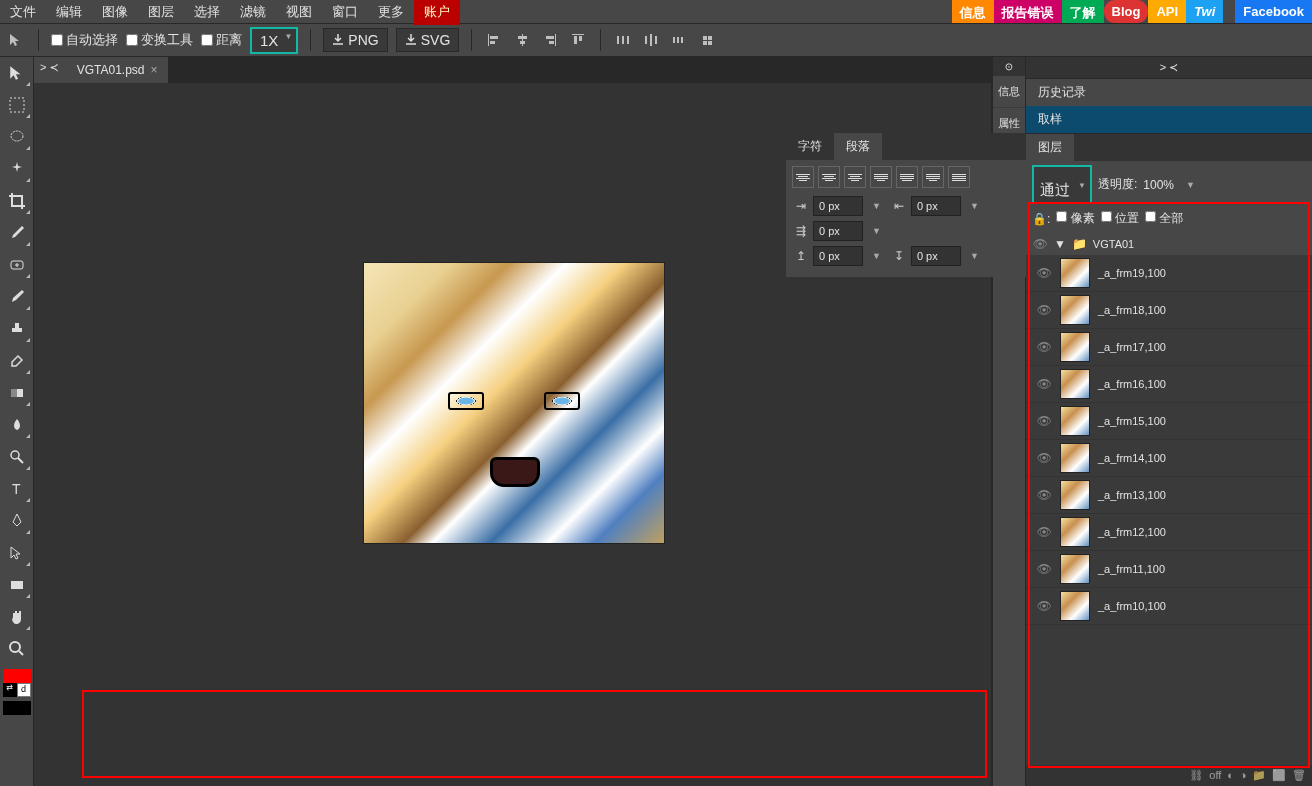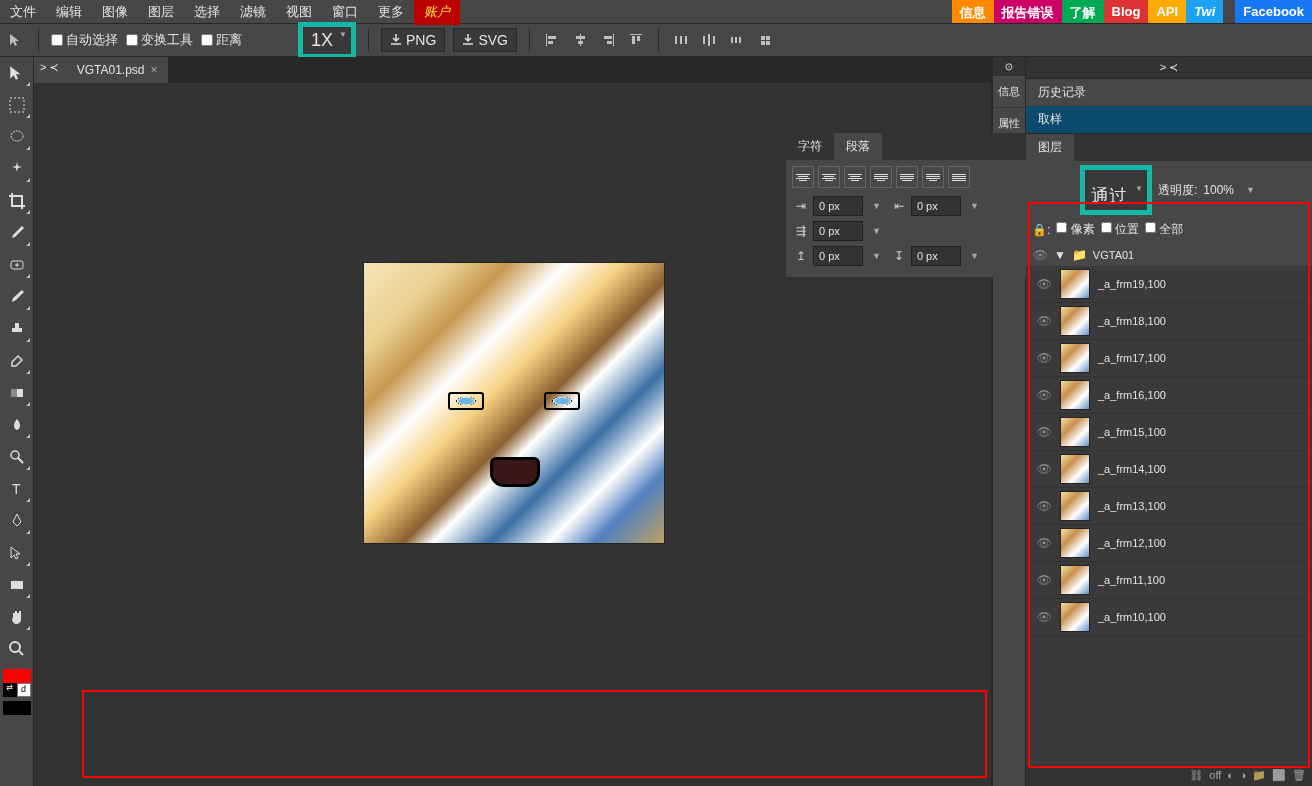--- a/index.html
+++ b/index.html
@@ -1,27 +1,27 @@
 <!DOCTYPE html>
 <html><head>
 <meta charset="utf-8">
 <style>
 * { margin:0; padding:0; box-sizing:border-box; font-family: Arial, sans-serif; }
 body { background:#474747; color:#e2e2e2; font-size:12px; width:1312px; height:786px; overflow:hidden; position:relative; }
 .menubar { display:flex; background:#474747; height:23px; align-items:center; }
 .menubar .menu-item { padding:4px 10px; cursor:pointer; font-size:13px; }
-.menubar .account { background:#bb0000; color:#fde047; padding:4px 10px;font-style:italic; }
+.menubar .account { background:#bb0000; color:#fef9c3; padding:4px 10px; }
 .top-right-links { position:absolute; top:0; right:0; display:flex; height:23px; }
 .top-right-links div { padding:4px 8px; font-size:13px; font-weight:bold; color:#fff; cursor:pointer; }
-.lnk-info{background:#ff8800;} .lnk-report{background:#cc0066;} .lnk-learn{background:#00aa55;} .lnk-blog{background:#dd3333;} .lnk-api{background:#ffaa00;} .lnk-twi{background:#1da1f2;font-style:italic;} .lnk-fb{background:#1877f2;margin-left:12px;}
+.lnk-info{background:#ff8800;} .lnk-report{background:#cc0066;} .lnk-learn{background:#00aa55;} .lnk-blog{background:#dd3333;border-radius:11px;} .lnk-api{background:#ffaa00;} .lnk-twi{background:#1da1f2;font-style:italic;} .lnk-fb{background:#1877f2;margin-left:12px;}
 .option-bar { display:flex; align-items:center; background:#474747; height:34px; border-top:1px solid #282828; border-bottom:1px solid #282828; padding:0 6px; gap:8px; }
 .option-bar .sep { width:1px; height:22px; background:#282828; margin:0 4px; }
 .opt-cb { display:flex; align-items:center; gap:3px; font-size:13px;}
 .opt-cb input { width:12px; height:12px; }
-.sel { background:#393939; border:5px solid #14b8a6; padding:3px 18px 3px 8px; position:relative; font-size:18px;margin-left:48px;}
+.sel { background:#393939; border:2px solid #14b8a6; padding:3px 18px 3px 8px; position:relative; font-size:15px;}
 .sel::after { content:"▼"; position:absolute; right:4px; font-size:8px; color:#aaa;}
 .save-btn { display:flex; align-items:center; background:#393939; border:1px solid #282828; padding:3px 8px; gap:4px; cursor:pointer; font-size:14px;}
 .toolbar-icon { width:20px; height:20px; display:flex; align-items:center; justify-content:center; opacity:0.8;}
 .main { display:flex; height:calc(786px - 57px); }
 .left-tools { width:34px; background:#474747; border-right:1px solid #282828; display:flex; flex-direction:column; align-items:center; }
 .tool-btn { width:30px; height:30px; display:flex; align-items:center; justify-content:center; cursor:pointer; margin:1px 0; position:relative;}
 .tool-btn .tri { position:absolute; bottom:2px; right:2px; width:0; height:0; border-left:4px solid transparent; border-bottom:4px solid #bbb; }
 .color-sq { width:28px; height:14px; margin-top:4px;}
 .fg-color{background:#ff0000;} .bw{display:flex;} .bw div{width:14px;height:14px;} .bw .b{background:#000;} .bw .w{background:#fff;border:1px solid #777;}
 .bg-color{background:#000;}

